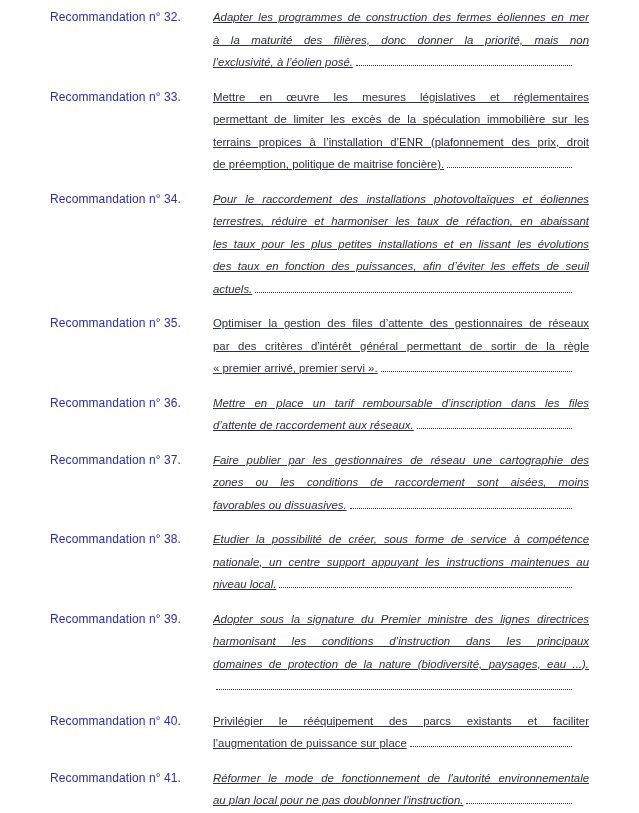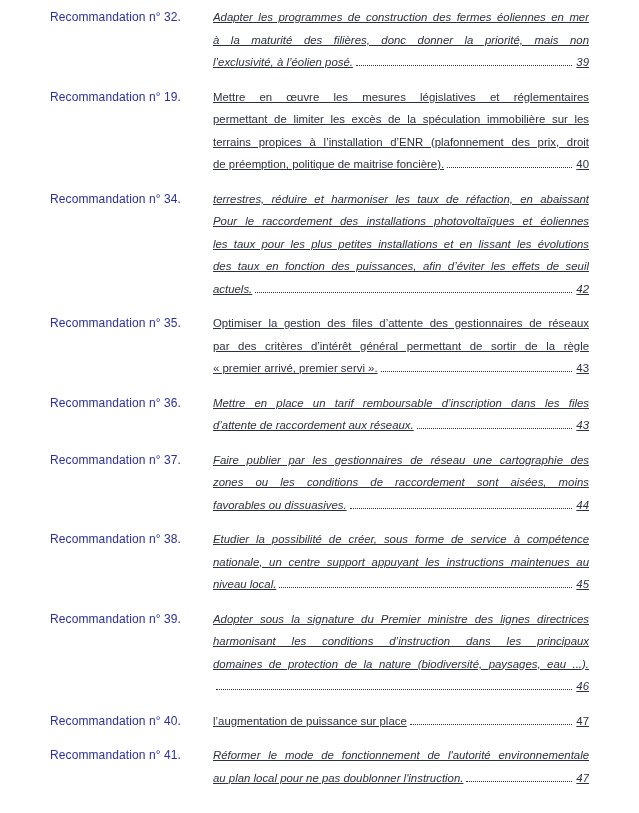--- a/index.html
+++ b/index.html
@@ -47,21 +47,21 @@
   .entry.italic .body { font-style: italic; }
   .line {
     height: 22.5px;
     line-height: 22.5px;
     text-align: justify;
     text-align-last: justify;
     overflow: hidden;
   }
   .line.last {
     display: flex;
-    align-items: flex-end;
+    align-items: flex-start;
     text-align: left;
     text-align-last: auto;
   }
   .txt { white-space: nowrap; flex: 0 0 auto; }
   .leader {
     flex: 1 1 8px;
     min-width: 8px;
     align-self: flex-end;
     margin: 0 4px 7.5px 3px;
     border-bottom: 1.8px dotted var(--text-color);
@@ -81,38 +81,38 @@
           <div class="line">à la maturité des filières, donc donner la priorité, mais non</div>
           <div class="line last">
             <span class="txt">l’exclusivité, à l’éolien posé.</span>
             <span class="leader"></span>
             <span class="pagenum">39</span>
           </div>
         </div>
   </div>
 
   <div class="entry">
-    <div class="label">Recommandation n° 19.</div>
+    <div class="label">Recommandation n° 33.</div>
     <div class="body">
           <div class="line">Mettre en œuvre les mesures législatives et réglementaires</div>
           <div class="line">permettant de limiter les excès de la spéculation immobilière sur les</div>
           <div class="line">terrains propices à l’installation d’ENR (plafonnement des prix, droit</div>
           <div class="line last">
             <span class="txt">de préemption, politique de maitrise foncière).</span>
             <span class="leader"></span>
             <span class="pagenum">40</span>
           </div>
         </div>
   </div>
 
   <div class="entry italic">
     <div class="label">Recommandation n° 34.</div>
     <div class="body">
+          <div class="line">Pour le raccordement des installations photovoltaïques et éoliennes</div>
           <div class="line">terrestres, réduire et harmoniser les taux de réfaction, en abaissant</div>
-          <div class="line">Pour le raccordement des installations photovoltaïques et éoliennes</div>
           <div class="line">les taux pour les plus petites installations et en lissant les évolutions</div>
           <div class="line">des taux en fonction des puissances, afin d’éviter les effets de seuil</div>
           <div class="line last">
             <span class="txt">actuels.</span>
             <span class="leader"></span>
             <span class="pagenum">42</span>
           </div>
         </div>
   </div>
 
@@ -177,20 +177,21 @@
             <span class="txt"></span>
             <span class="leader"></span>
             <span class="pagenum">46</span>
           </div>
         </div>
   </div>
 
   <div class="entry">
     <div class="label">Recommandation n° 40.</div>
     <div class="body">
+          <div class="line">Privilégier le rééquipement des parcs existants et faciliter</div>
           <div class="line last">
             <span class="txt">l’augmentation de puissance sur place</span>
             <span class="leader"></span>
             <span class="pagenum">47</span>
           </div>
         </div>
   </div>
 
   <div class="entry italic">
     <div class="label">Recommandation n° 41.</div>

